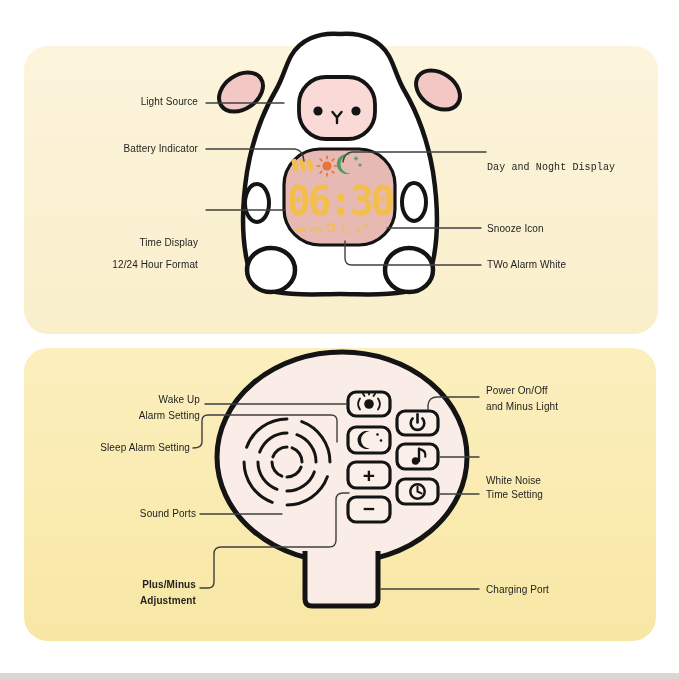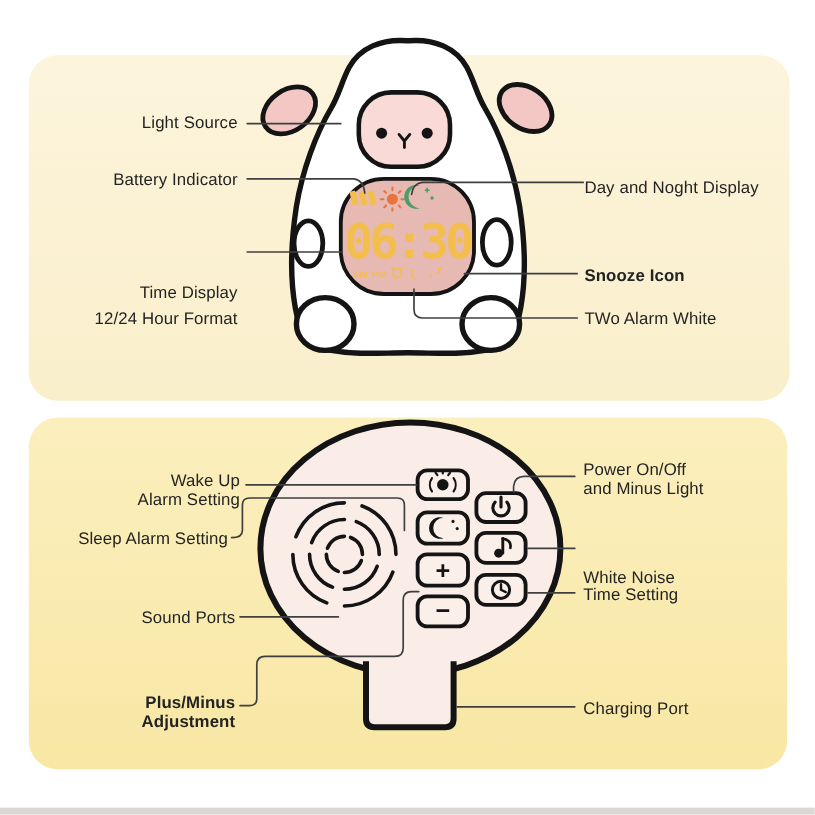--- a/index.html
+++ b/index.html
@@ -7,21 +7,21 @@
     width:679px;height:679px;position:relative;background:#ffffff;
     font-family:"Liberation Sans", sans-serif;overflow:hidden;
   }
   .panel{position:absolute;border-radius:24px;}
   #panel-top{left:24px;top:46px;width:634px;height:288px;
     background:linear-gradient(180deg,#FCF4DC 0%,#FAEFCB 100%);}
   #panel-bottom{left:24px;top:348px;width:632px;height:293px;
     background:linear-gradient(180deg,#FBEFBE 0%,#F8E7A4 100%);}
   #art{position:absolute;left:0;top:0;}
   .lbl{
-    position:absolute;color:#232323;font-size:14px;line-height:16px;
+    position:absolute;color:#232323;font-size:10px;line-height:16px;
     font-weight:500;white-space:pre-line;letter-spacing:.1px;
   }
   .lbl.r{text-align:right;}
   .bottom-edge{position:absolute;left:0;bottom:0;width:679px;height:6px;background:#d9d8d4;}
   svg text{font-family:"Liberation Sans", sans-serif;}
   .seg{font-family:"DejaVu Sans Mono", monospace;font-weight:bold;}
 </style>
 </head>
 <body>
 
@@ -144,22 +144,22 @@
     <path d="M479,457 H440"></path>
     <path d="M479,494 H440"></path>
     <path d="M479,589 H381"></path>
   </g>
 </svg>
 
 <div class="lbl r" style="left:38px;top:94px;width:160px;">Light Source</div>
 <div class="lbl r" style="left:38px;top:141px;width:160px;">Battery Indicator</div>
 <div class="lbl r" style="left:38px;top:202px;width:160px;margin-top:33px;">Time Display</div>
 <div class="lbl r" style="left:38px;top:257px;width:160px;">12/24 Hour Format</div>
-<div class="lbl" style="left:487px;top:148px;width:185px;">Day and Noght Display</div>
-<div class="lbl" style="left:487px;top:221px;width:150px;font-weight:bold;">Snooze Icon</div>
+<div class="lbl" style="left:487px;top:160px;width:185px;font-family:Liberation Mono, monospace;">Day and Noght Display</div>
+<div class="lbl" style="left:487px;top:221px;width:150px;">Snooze Icon</div>
 <div class="lbl" style="left:487px;top:257px;width:150px;">TWo Alarm White</div>
 
 <div class="lbl r" style="left:38px;top:392px;width:162px;text-align:right;">Wake Up
 Alarm Setting</div>
 <div class="lbl r" style="left:28px;top:440px;width:162px;text-align:right;">Sleep Alarm Setting</div>
 <div class="lbl r" style="left:38px;top:506px;width:158px;">Sound Ports</div>
 <div class="lbl r" style="left:38px;top:577px;width:158px;font-weight:bold;">Plus/Minus
 Adjustment</div>
 <div class="lbl" style="left:486px;top:383px;width:160px;">Power On/Off
 and Minus Light</div>

